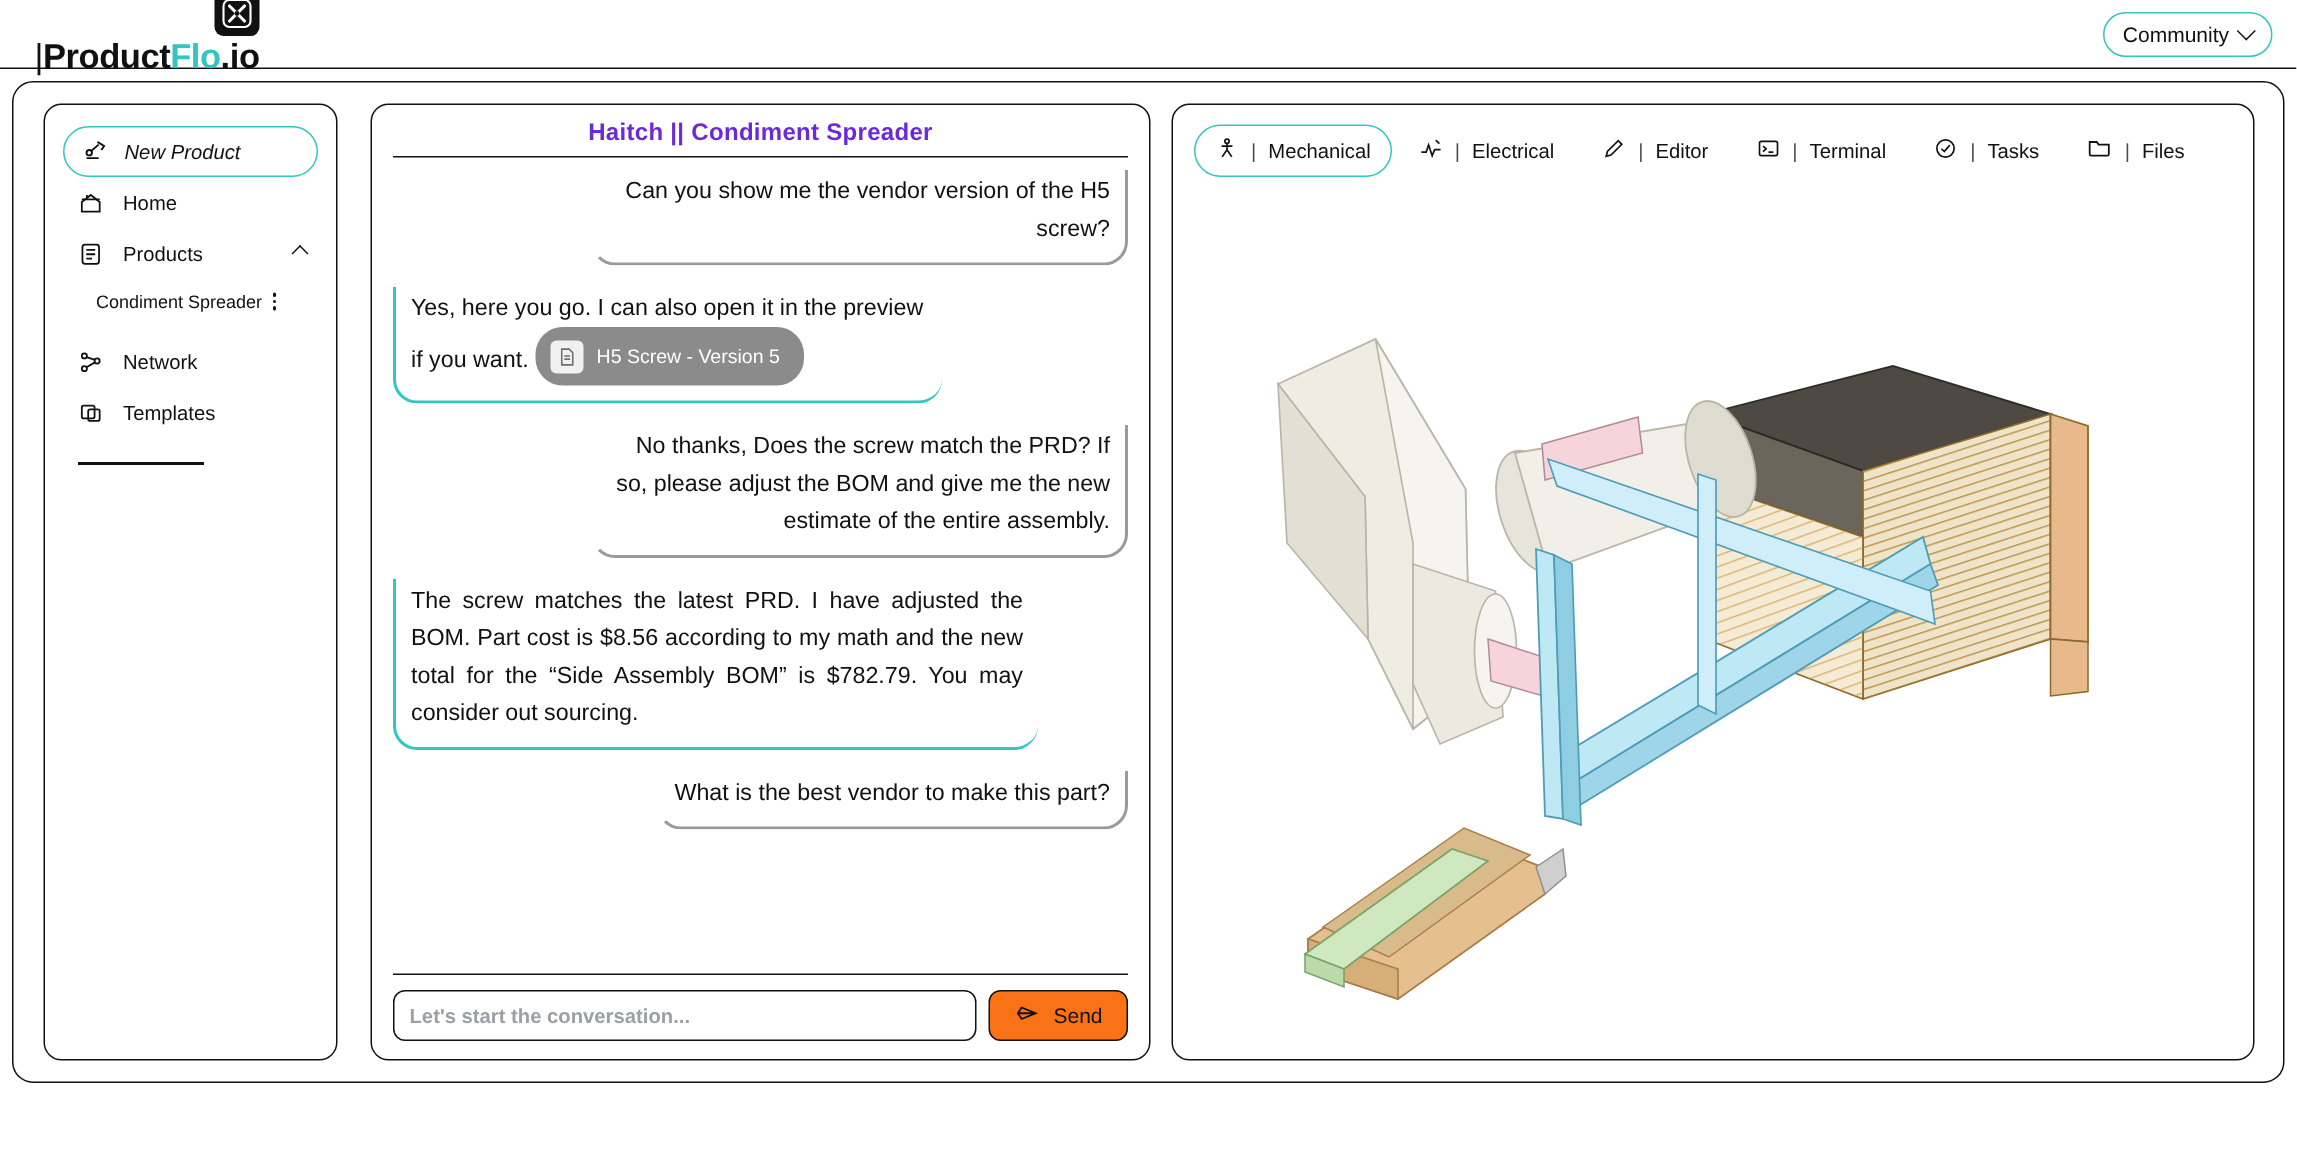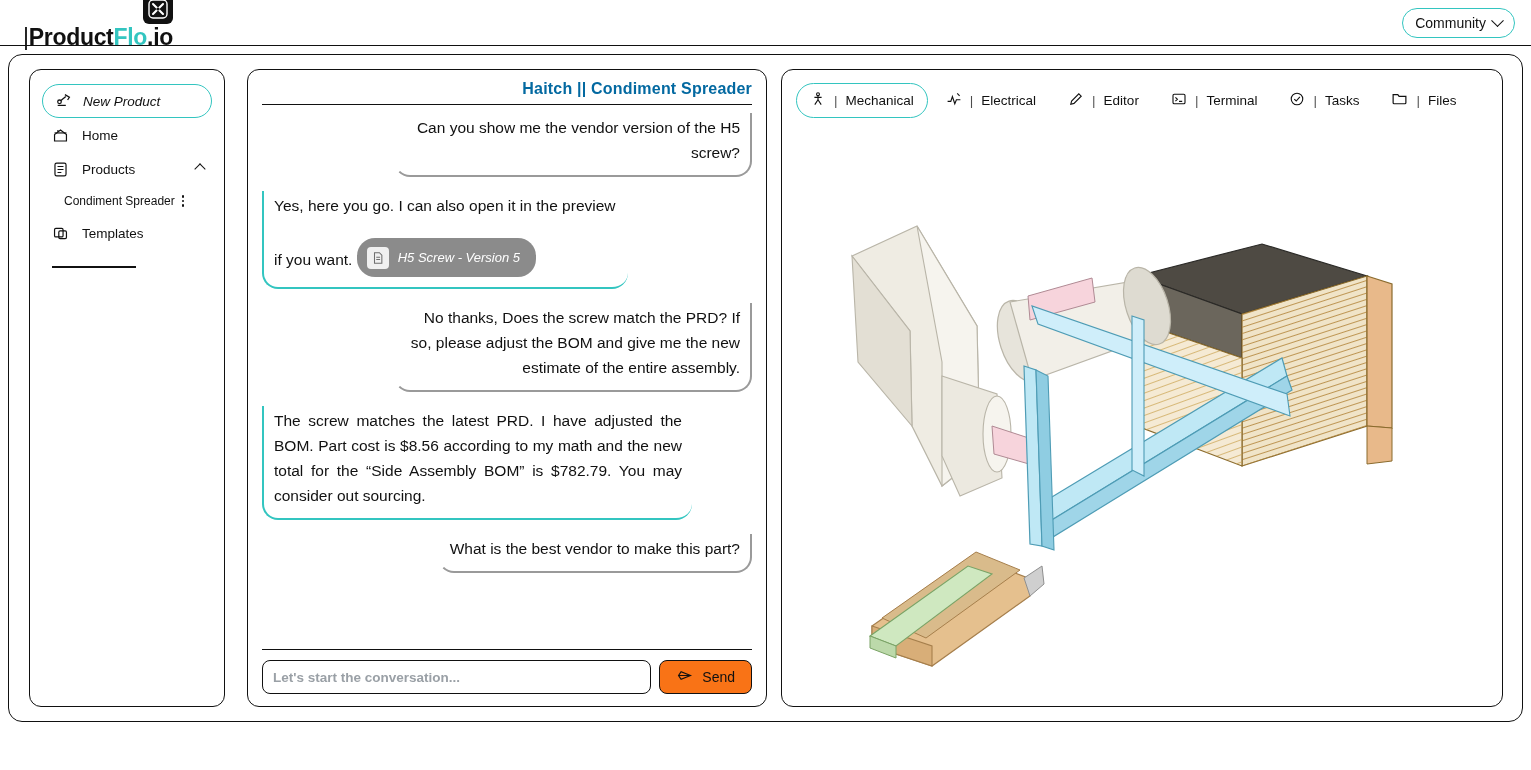--- a/index.html
+++ b/index.html
@@ -106,21 +106,21 @@
   
   .chat {
     position: absolute; left: 238px; top: 14px;
     width: 520px; height: 638px;
     border: 1.8px solid #111; border-radius: 12px;
     background: #fff;
     padding: 10px 14px 12px 14px;
     display: flex; flex-direction: column;
   }
   .chat-title {
-    text-align: right; font-size: 16px; font-weight: bold; color: #0369a1;
+    text-align: center; font-size: 16px; font-weight: bold; color: #6d28d9;
     padding-bottom: 6px; border-bottom: 1.6px solid #111;
     letter-spacing: 0.2px;
   }
   .messages {
     flex: 1; overflow: hidden; padding-top: 8px;
     position: relative;
   }
   .msg { margin-bottom: 14px; display: flex; }
   .msg.user { justify-content: flex-end; }
   .bubble {
@@ -140,21 +140,21 @@
     text-align: justify;
     border-bottom: 2px solid #33c5c0;
     border-left: 2px solid #33c5c0;
     border-bottom-left-radius: 16px;
     border-bottom-right-radius: 16px;
   }
   .attach {
     display: inline-flex; align-items: center; gap: 9px;
     background: #8b8b8b; color: #fff;
     border-radius: 18px; padding: 7px 16px 7px 10px;
-    font-size: 13px; margin-top: 20px; cursor: pointer; font-style: italic;
+    font-size: 13px; margin-top: 0; cursor: pointer;
   }
   .attach .fileico {
     width: 22px; height: 22px; border-radius: 4px;
     background: #f0f0f0; display: flex; align-items: center; justify-content: center;
   }
   .composer {
     display: flex; align-items: center; gap: 8px;
     border-top: 1.4px solid #111; padding-top: 10px; margin-top: 2px;
   }
   .composer input {
@@ -271,20 +271,31 @@
 
       <div class="subitem">
         <span>Condiment Spreader</span>
         <span class="dots">
             <i></i>
             <i></i>
             <i></i>
           </span>
       </div>
 
+      <div class="nav-item" style="margin-top:8px">
+        <span class="ico">
+          <svg width="17" height="17" viewBox="0 0 20 20" fill="none" stroke="#111" stroke-width="1.4">
+            <circle cx="5" cy="5" r="2"></circle>
+              <circle cx="15" cy="9" r="2"></circle>
+              <circle cx="5" cy="15" r="2"></circle>
+            <path d="M6.7 6 L13.3 8.2 M13.3 10.1 L6.7 14"></path>
+          </svg>
+        </span>
+        <span>Network</span>
+      </div>
 
       <div class="nav-item">
         <span class="ico">
           <svg width="17" height="17" viewBox="0 0 20 20" fill="none" stroke="#111" stroke-width="1.4">
             <rect x="3" y="4" width="10" height="10" rx="1.5"></rect>
               <rect x="8" y="7" width="9" height="9" rx="1.5"></rect>
           </svg>
         </span>
         <span>Templates</span>
       </div>

